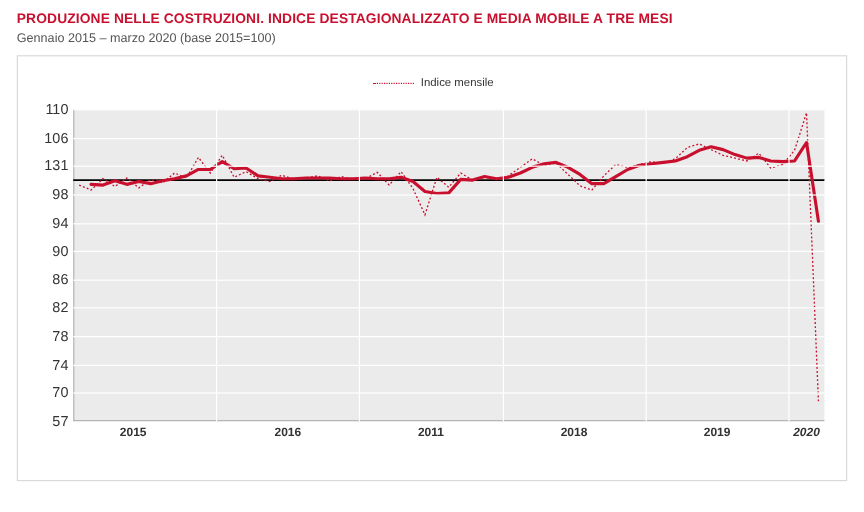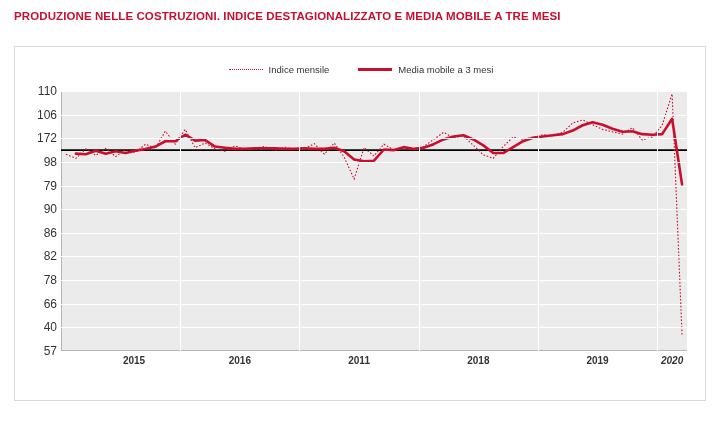--- a/index.html
+++ b/index.html
@@ -149,45 +149,42 @@
     height: 260px;
     overflow: visible;
   }
 </style>
 </head>
 <body>
 
 <div id="page">
 
   <div class="title">PRODUZIONE NELLE COSTRUZIONI. INDICE DESTAGIONALIZZATO E MEDIA MOBILE A TRE MESI</div>
+  <div class="subtitle">Gennaio 2015 – marzo 2020 (base 2015=100)</div>
 
   <div class="panel">
 
     <div class="legend">
       <div class="legend-item">
         <span class="swatch-dotted"></span>
         <span>Indice mensile</span>
       </div>
-      <div class="legend-item">
-        <span class="swatch-solid"></span>
-        <span>Media mobile a 3 mesi</span>
-      </div>
     </div>
 
     <div class="ylabels">
         <div class="ytick-label" style="top: 260px;">57</div>
-        <div class="ytick-label" style="top: 236.364px;">40</div>
-        <div class="ytick-label" style="top: 212.727px;">66</div>
+        <div class="ytick-label" style="top: 236.364px;">70</div>
+        <div class="ytick-label" style="top: 212.727px;">74</div>
         <div class="ytick-label" style="top: 189.091px;">78</div>
         <div class="ytick-label" style="top: 165.455px;">82</div>
         <div class="ytick-label" style="top: 141.818px;">86</div>
         <div class="ytick-label" style="top: 118.182px;">90</div>
-        <div class="ytick-label" style="top: 94.5455px;">79</div>
+        <div class="ytick-label" style="top: 94.5455px;">94</div>
         <div class="ytick-label" style="top: 70.9091px;">98</div>
-        <div class="ytick-label" style="top: 47.2727px;">172</div>
+        <div class="ytick-label" style="top: 47.2727px;">131</div>
         <div class="ytick-label" style="top: 23.6364px;">106</div>
         <div class="ytick-label" style="top: 0px;">110</div>
       </div>
 
     <div class="plot-wrap">
       <div class="plot-bg"></div>
       <svg class="series" id="series-svg" viewBox="0 0 626 260" preserveAspectRatio="none">
           <line x1="0" x2="626" y1="59.09090909090909" y2="59.09090909090909" stroke="#000000" stroke-width="1.6"></line>
           <path d="M4.97,63.23 L14.90,67.36 L24.84,57.91 L34.78,64.41 L44.71,57.32 L54.65,65.59 L64.59,58.50 L74.52,61.45 L84.46,53.18 L94.40,57.32 L104.33,40.18 L114.27,53.18 L124.21,38.41 L134.14,56.73 L144.08,52.00 L154.02,57.91 L163.95,60.27 L173.89,54.95 L183.83,58.50 L193.76,57.32 L203.70,55.55 L213.63,59.68 L223.57,56.14 L233.51,58.50 L243.44,57.91 L253.38,52.59 L263.32,63.23 L273.25,52.00 L283.19,66.18 L293.13,88.05 L303.06,56.73 L313.00,65.00 L322.94,53.18 L332.87,59.09 L342.81,56.73 L352.75,57.91 L362.68,55.55 L372.62,48.45 L382.56,41.36 L392.49,46.68 L402.43,44.91 L412.37,54.36 L422.30,63.82 L432.24,67.36 L442.17,55.55 L452.11,46.09 L462.05,48.45 L471.98,46.09 L481.92,43.73 L491.86,44.91 L501.79,41.36 L511.73,31.91 L521.67,28.95 L531.60,33.68 L541.54,38.41 L551.48,40.77 L561.41,43.14 L571.35,36.64 L581.29,49.05 L591.22,46.09 L601.16,34.27 L611.10,2.95 L621.03,243.45" fill="none" stroke="#c8102e" stroke-width="1.1" stroke-dasharray="1.6 1.8"></path>
           <path d="M14.90,62.64 L24.84,63.23 L34.78,59.68 L44.71,62.64 L54.65,60.27 L64.59,62.05 L74.52,59.68 L84.46,57.91 L94.40,55.55 L104.33,50.23 L114.27,50.23 L124.21,43.73 L134.14,49.64 L144.08,49.05 L154.02,55.55 L163.95,56.73 L173.89,57.91 L183.83,57.91 L193.76,57.32 L203.70,57.32 L213.63,57.32 L223.57,57.91 L233.51,57.91 L243.44,57.32 L253.38,57.91 L263.32,57.91 L273.25,56.73 L283.19,60.27 L293.13,68.55 L303.06,70.32 L313.00,69.73 L322.94,58.50 L332.87,59.09 L342.81,56.14 L352.75,57.91 L362.68,56.73 L372.62,53.18 L382.56,48.45 L392.49,45.50 L402.43,44.32 L412.37,48.45 L422.30,54.36 L432.24,62.05 L442.17,62.05 L452.11,56.14 L462.05,50.23 L471.98,46.68 L481.92,45.50 L491.86,44.32 L501.79,43.14 L511.73,39.59 L521.67,34.27 L531.60,31.32 L541.54,33.68 L551.48,37.82 L561.41,40.77 L571.35,40.18 L581.29,43.14 L591.22,43.73 L601.16,43.14 L611.10,27.77 L621.03,93.36" fill="none" stroke="#c8102e" stroke-width="2.6" stroke-linejoin="round" stroke-linecap="round"></path>
@@ -204,21 +201,21 @@
         <div class="gridline" style="top: 23.6364px;"></div>
         <div class="gridline" style="top: 0px;"></div>
         <div class="vgrid" style="left: 119.238px;"></div>
         <div class="vgrid" style="left: 238.476px;"></div>
         <div class="vgrid" style="left: 357.714px;"></div>
         <div class="vgrid" style="left: 476.952px;"></div>
         <div class="vgrid" style="left: 596.19px;"></div>
       </div>
 
     <div class="xaxis-labels">
-        <div class="xtick-label" style="left: 73px;">2015</div>
+        <div class="xtick-label" style="left: 50px;">2015</div>
         <div class="xtick-label" style="left: 178.857px;">2016</div>
         <div class="xtick-label" style="left: 298.095px;">2011</div>
         <div class="xtick-label" style="left: 417.333px;">2018</div>
         <div class="xtick-label" style="left: 536.571px;">2019</div>
         <div class="xtick-label" style="left: 611.095px; font-style: italic;">2020</div>
       </div>
 
   </div>
 </div>
 

